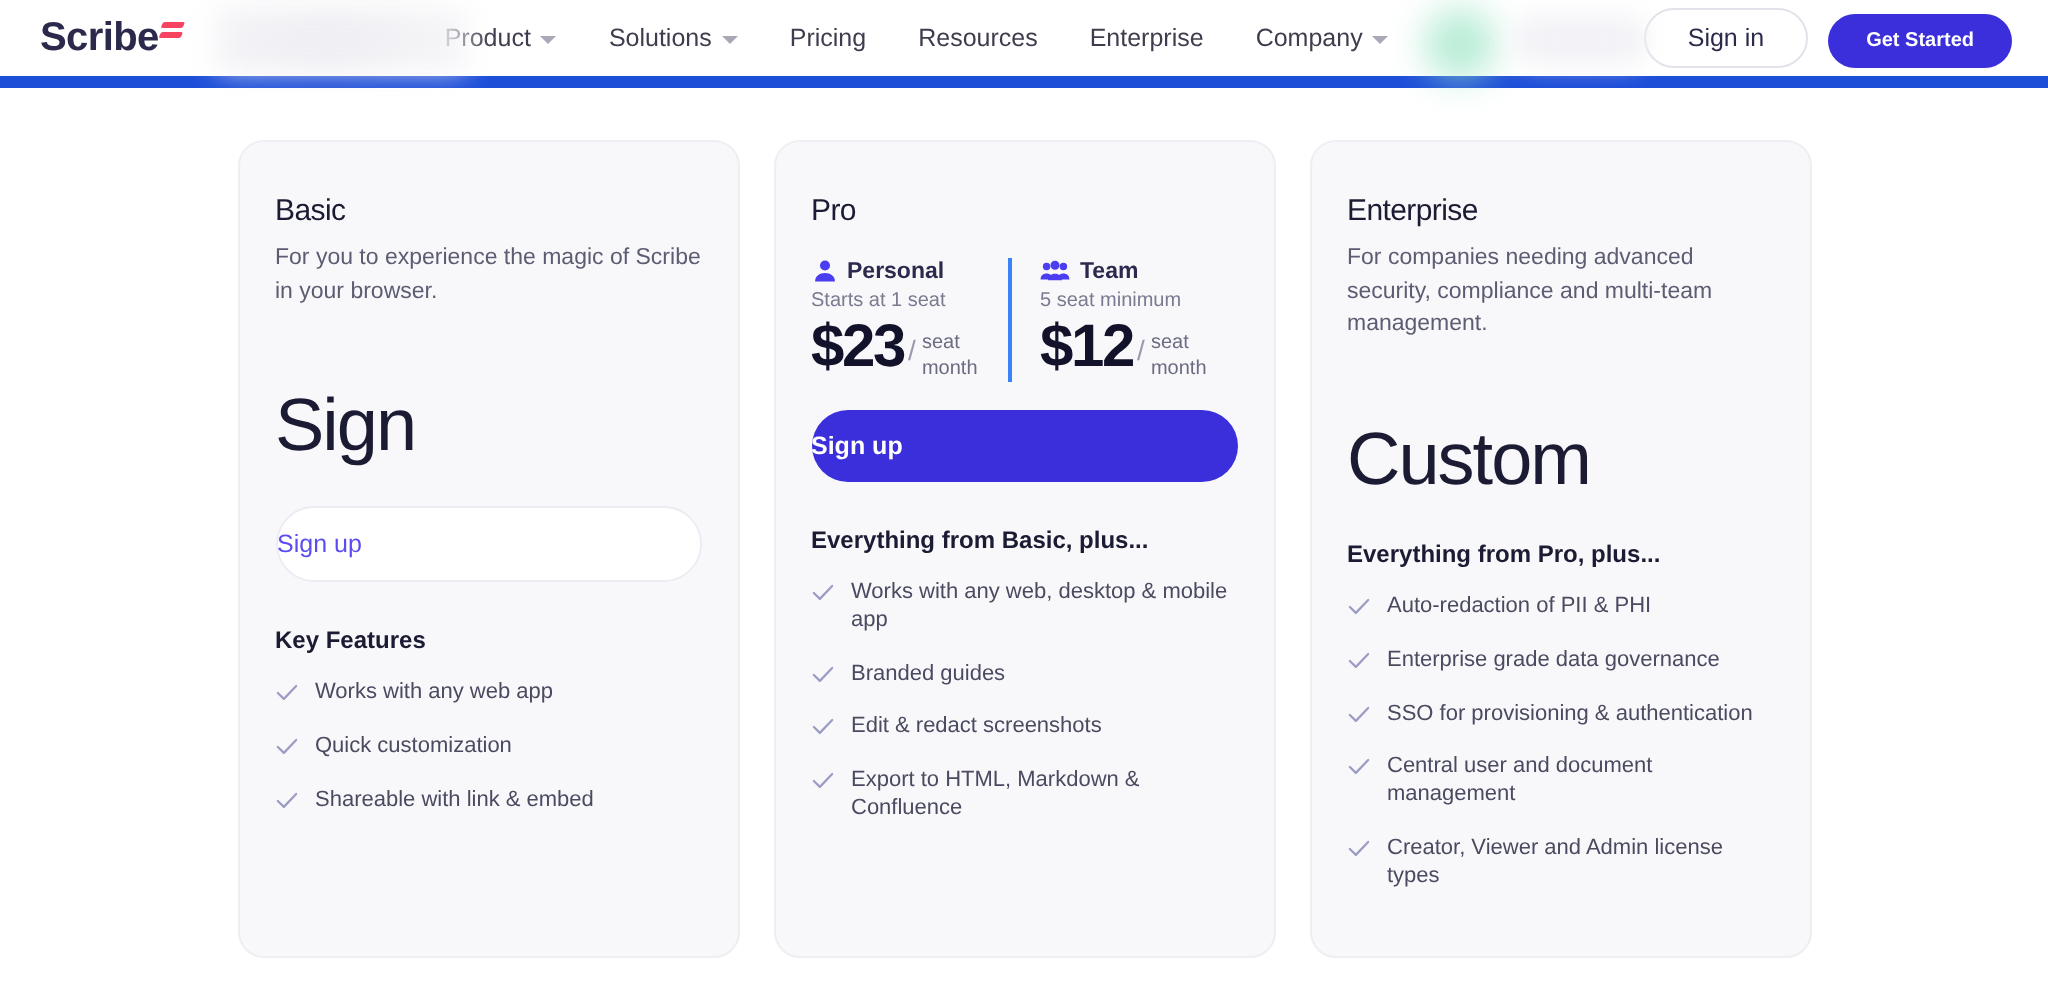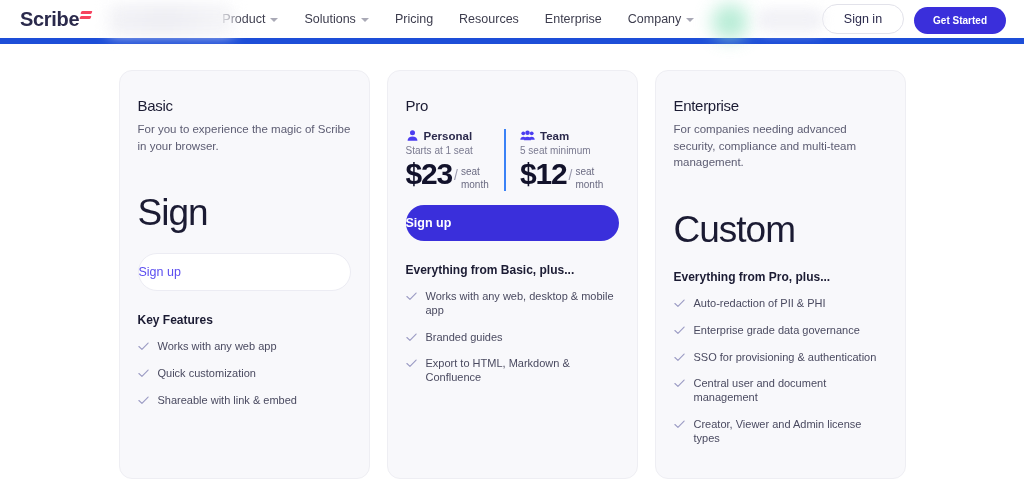--- a/index.html
+++ b/index.html
@@ -426,20 +426,26 @@
     <div class="feature">
       <svg class="check" viewBox="0 0 12 12">
           <path d="M1 6 L4.3 9.2 L11 2.2" fill="none" stroke="#9b9bc4" stroke-width="1.2" stroke-linecap="round" stroke-linejoin="round"></path>
         </svg>
       <span class="feature-text">Branded guides</span>
     </div>
     <div class="feature">
       <svg class="check" viewBox="0 0 12 12">
           <path d="M1 6 L4.3 9.2 L11 2.2" fill="none" stroke="#9b9bc4" stroke-width="1.2" stroke-linecap="round" stroke-linejoin="round"></path>
         </svg>
+      <span class="feature-text">Edit &amp; redact screenshots</span>
+    </div>
+    <div class="feature">
+      <svg class="check" viewBox="0 0 12 12">
+          <path d="M1 6 L4.3 9.2 L11 2.2" fill="none" stroke="#9b9bc4" stroke-width="1.2" stroke-linecap="round" stroke-linejoin="round"></path>
+        </svg>
       <span class="feature-text">Export to HTML, Markdown &amp; Confluence</span>
     </div>
   </div>
 
   <div class="card">
     <div class="card-title">Enterprise</div>
     <div class="card-desc">For companies needing advanced security, compliance and multi-team management.</div>
     <div class="price-big">Custom</div>
     <div class="features-head">Everything from Pro, plus...</div>
 

